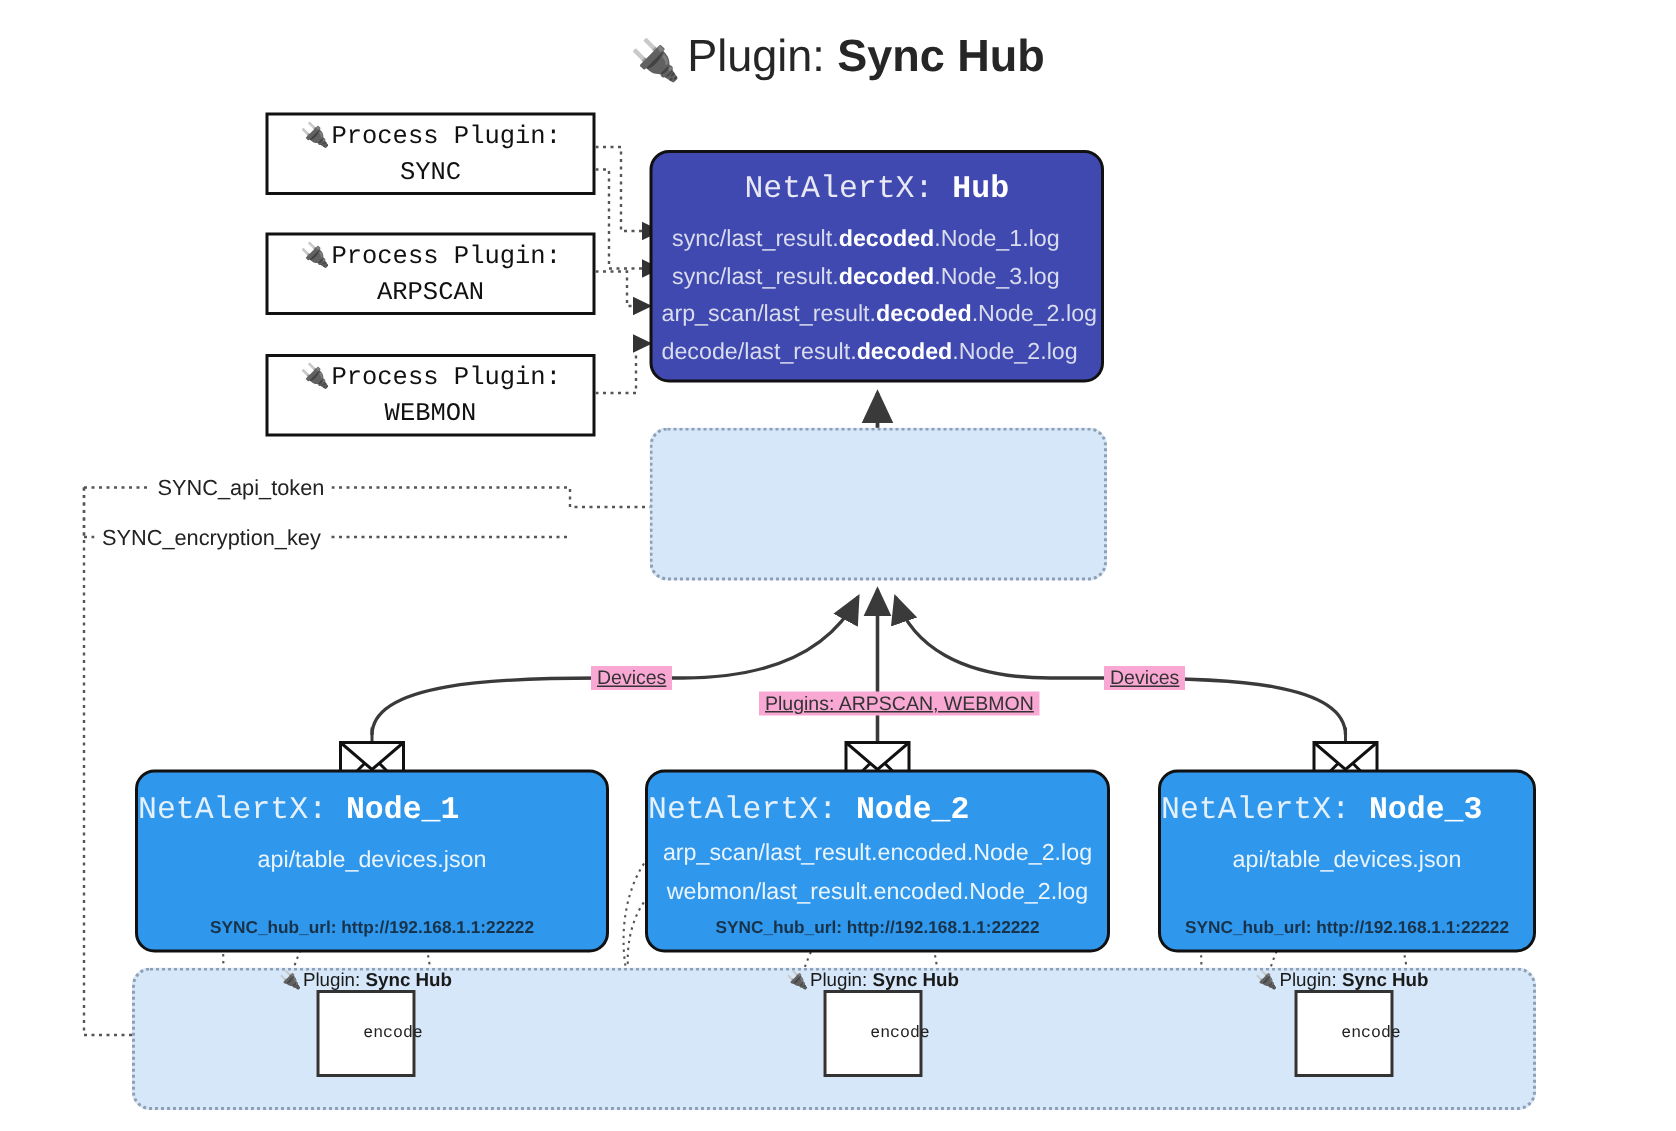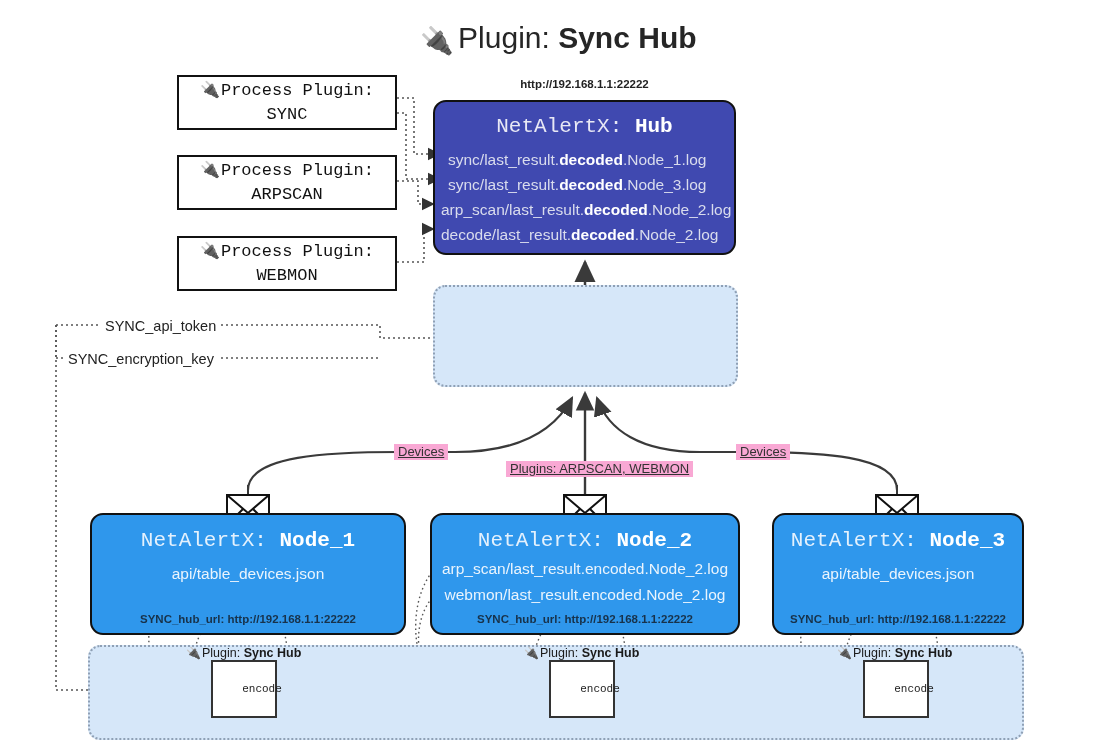--- a/index.html
+++ b/index.html
@@ -80,21 +80,21 @@
     position:absolute;font-size:14.5px;line-height:18px;color:#222;
     background:#fff;padding:0 5px;white-space:nowrap;
   }
 
   
   .node{
     position:absolute;background:#2f97ec;border:2.5px solid #111;
     border-radius:13px;box-sizing:border-box;overflow:hidden;
   }
   .node-title{
-    margin-top:12px;text-align:center;
+    margin-top:12px;
     font-family:"Liberation Mono", monospace;
     font-size:21px;line-height:27px;color:#e4f1fd;
   }
   .node-title b{color:#ffffff;}
   .node-lines{margin-top:7px;text-align:center;}
   .node-line{font-size:15.5px;line-height:26px;color:#eaf4fd;white-space:nowrap;}
   .node-foot{
     position:absolute;left:0;bottom:7px;width:100%;text-align:center;
     font-size:11.5px;line-height:14px;color:#18324a;font-weight:bold;white-space:nowrap;
   }
@@ -204,21 +204,20 @@
   <div class="procbox" style="left:177px;top:155px;width:220px;height:55px;">
     <div class="l1"><span class="plug">🔌</span><span>Process Plugin:</span></div>
     <div class="l2">ARPSCAN</div>
   </div>
 
   <div class="procbox" style="left:177px;top:236px;width:220px;height:55px;">
     <div class="l1"><span class="plug">🔌</span><span>Process Plugin:</span></div>
     <div class="l2">WEBMON</div>
   </div>
 
-  <div class="hub-url">http://192.168.1.1:22222</div>
   <div class="hub">
     <div class="hub-title">
       <span>NetAlertX:</span>
       <b>Hub</b>
     </div>
     <div class="hub-lines">
       <div class="hub-line"><span>sync/last_result.</span><b>decoded</b><span>.Node_1.log</span></div>
       <div class="hub-line"><span>sync/last_result.</span><b>decoded</b><span>.Node_3.log</span></div>
       <div class="hub-line" style="margin-left:-7px;"><span>arp_scan/last_result.</span><b>decoded</b><span>.Node_2.log</span></div>
       <div class="hub-line" style="margin-left:-7px;"><span>decode/last_result.</span><b>decoded</b><span>.Node_2.log</span></div>

